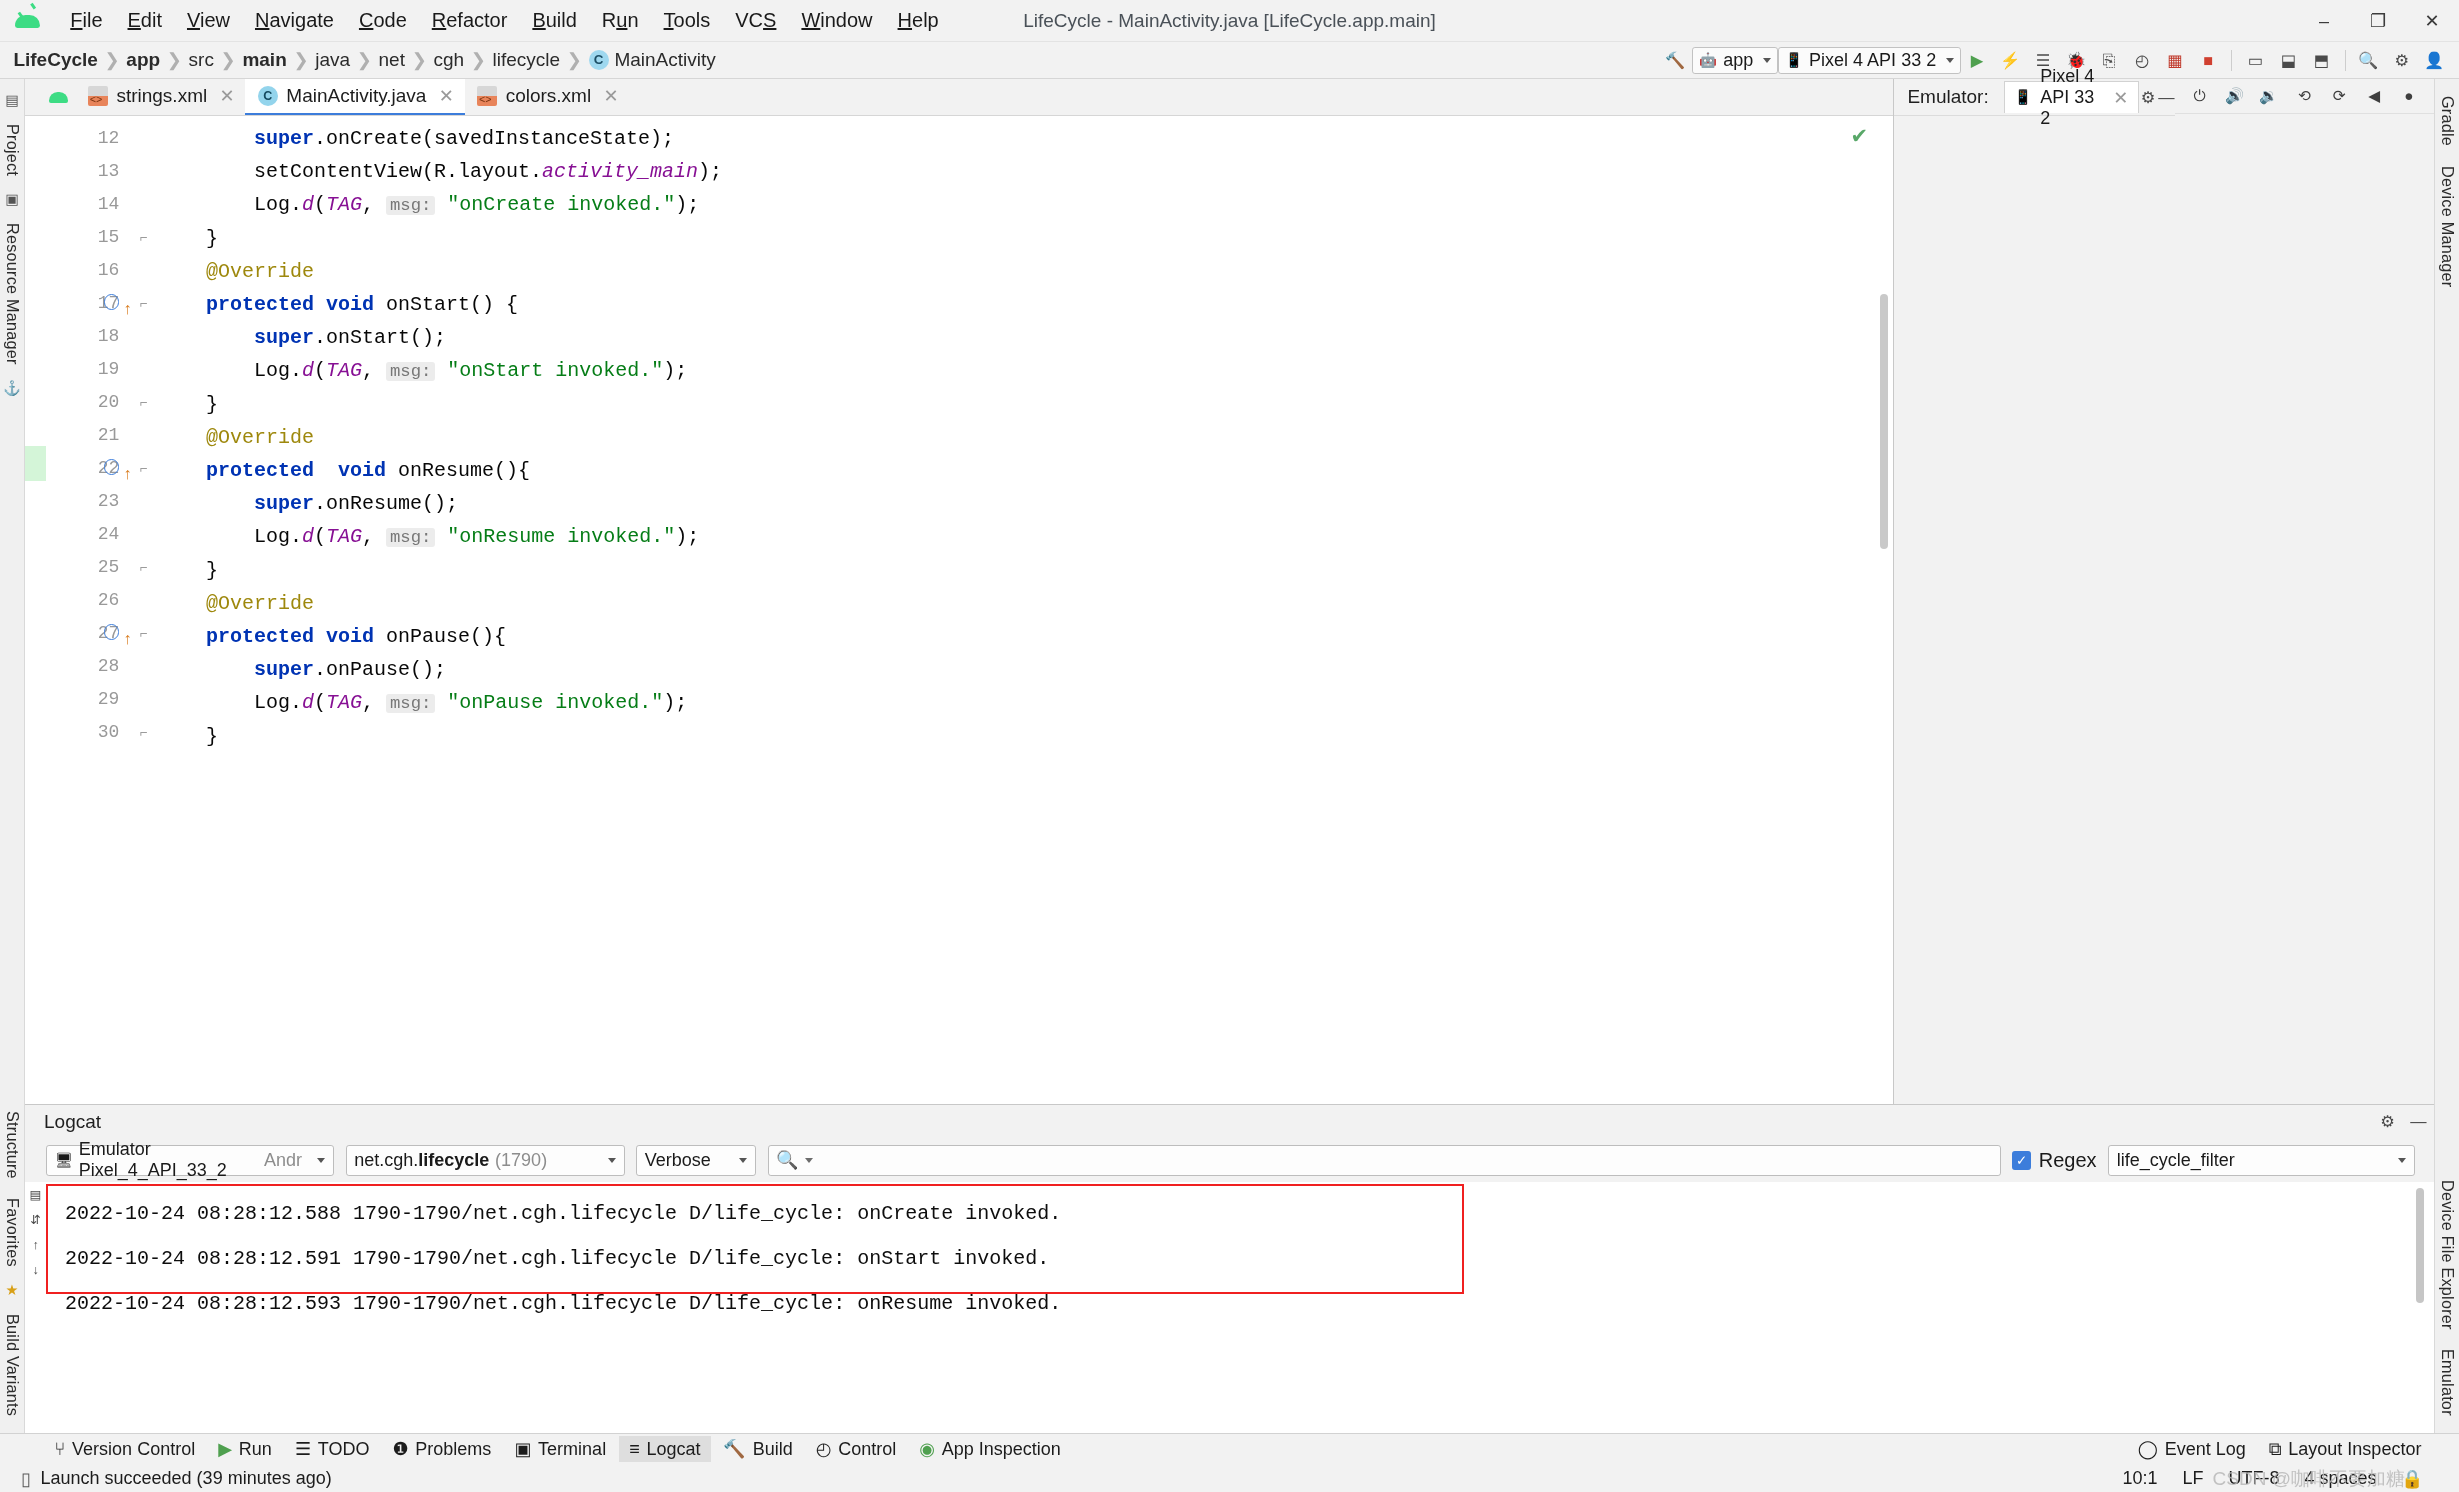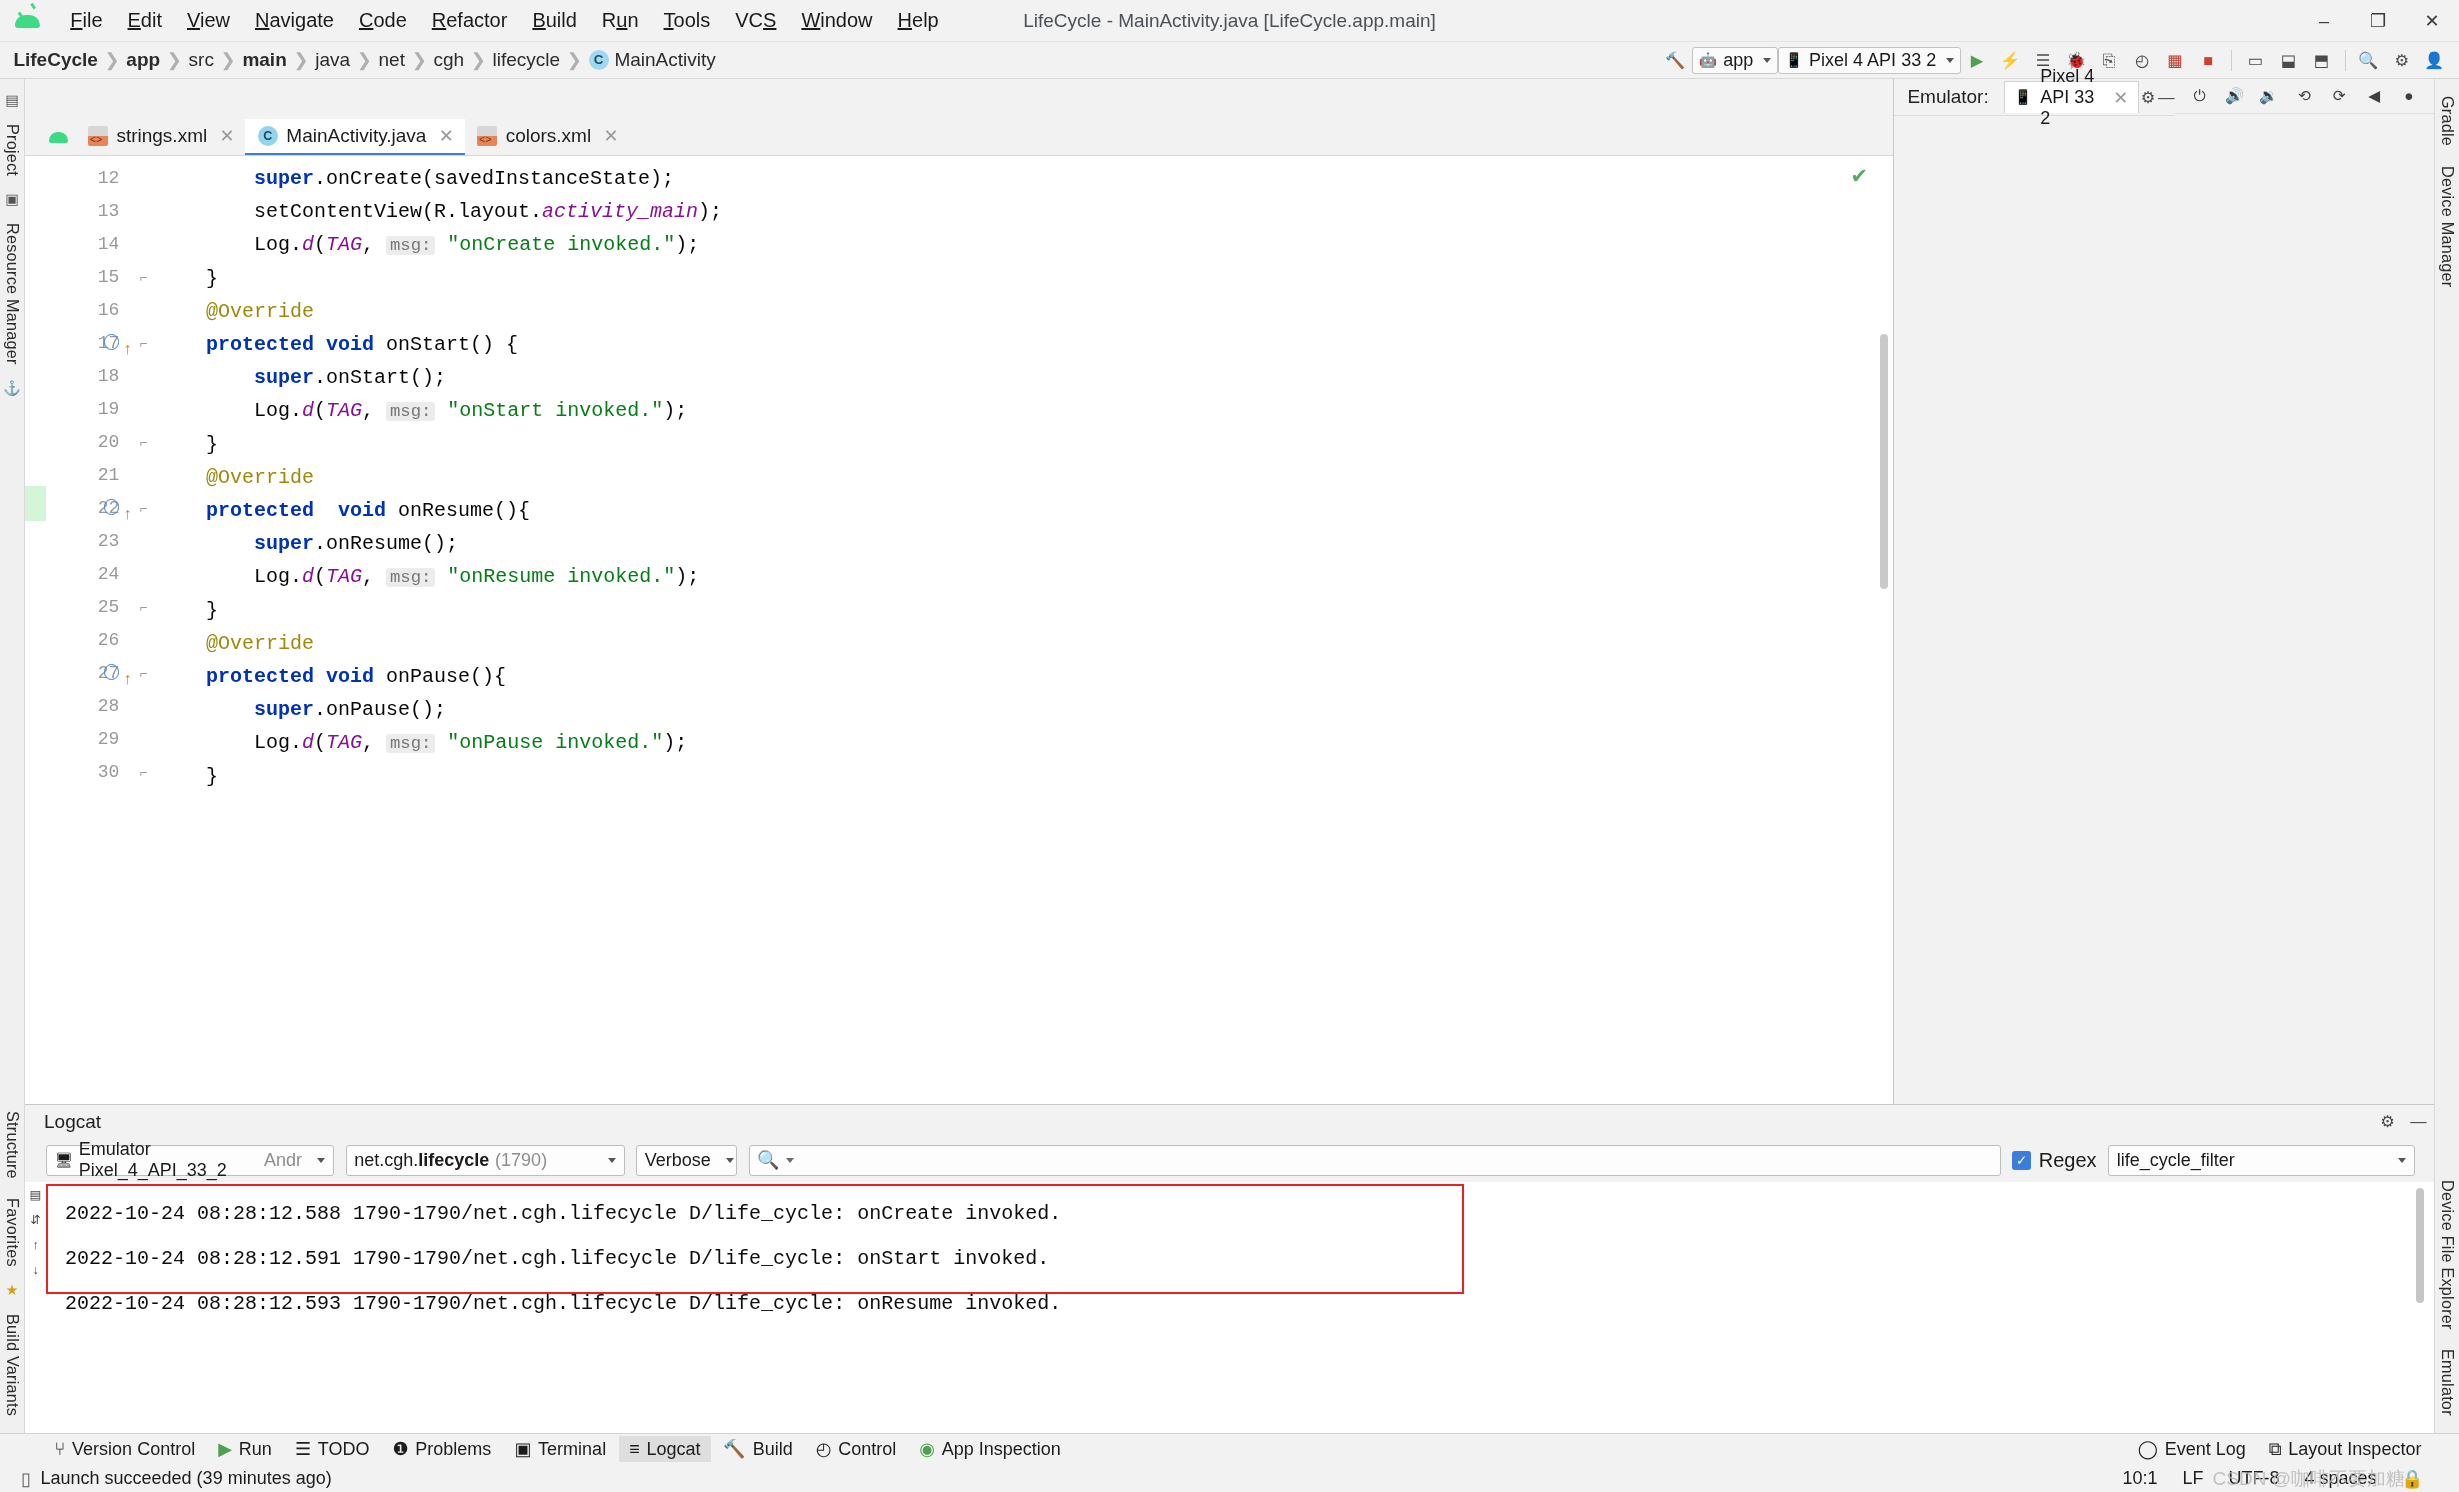--- a/index.html
+++ b/index.html
@@ -106,21 +106,21 @@
   .rail.right { border-right: none; border-left: 1px solid #d9d9d9; }
 
   
   .center { flex: 1 1 auto; display: flex; flex-direction: column; min-width: 0; }
   .editor-and-emu { flex: 1 1 auto; display: flex; min-height: 0; }
 
   
   .editor-col { width: 1869px; flex: 0 0 1869px; display: flex; flex-direction: column; min-width:0; border-right: 1px solid #c8c8c8;}
   .tabbar {
     height: 37px; flex: 0 0 37px; display: flex; align-items: flex-end;
-    background: #f2f2f2; border-bottom: 1px solid #d6d6d6; padding-left: 17.3px; margin-top: 40px;
+    background: #f2f2f2; border-bottom: 1px solid #d6d6d6; padding-left: 17.3px;
   }
   .tbicon-left { width:33px;height:35px;display:flex;align-items:center;justify-content:center;}
   .and-mini { width:19px;height:11.5px;background:#3ddc84;border-radius:8.6px 8.6px 1.9px 1.9px;}
   .tab {
     height: 36px; display: flex; align-items: center; gap: 8.6px;
     padding: 0 10.6px 0 12.5px; font-size: 19px; color: #1d1d1d;
     background: #f2f2f2; border-bottom: 2.9px solid transparent; white-space: nowrap;
   }
   .tab.active { background: #fff; border-bottom: 2.9px solid #3c7ddb; }
   .tab .x { color: #9a9a9a; font-size: 18px; margin-left: 3.8px; }
@@ -185,21 +185,21 @@
 
   
   .logcat { flex: 0 0 329px; display:flex; flex-direction: column; background:#f2f2f2; border-top:1px solid #c8c8c8;}
   .lc-head { height: 33px; display:flex; align-items:center; padding-left: 19px; font-size:19px; color:#1f1f1f;}
   .lc-head .sp{flex:1 1 auto;}
   .lc-head .ic{width:31px;height:29px;display:flex;align-items:center;justify-content:center;color:#4a4a4a;font-size:16.3px;}
   .lc-filters { height: 44px; display:flex; align-items:center; gap: 11.5px; padding: 0 19px 0 21px; }
   .lcbox { height: 31px; border:1px solid #bdbdbd; background:#fdfdfd; border-radius:2.9px; display:flex; align-items:center; padding: 0 7.7px; font-size: 18px; gap:5.8px;}
   .lcbox.dev { width: 288px; }
   .lcbox.proc { width: 279px; }
-  .lcbox.lvl { width: 101px; }
+  .lcbox.lvl { width: 120px; }
   .lcbox.search { flex: 1 1 auto; }
   .lcbox .dim { color:#8d8d8d; }
   .lcbox .bold { font-weight: bold;}
   .lcbox .sp{flex:1 1 auto;}
   .chk { width:19px;height:19px;border-radius:2.9px; background:#3c7ddb; color:#fff; font-size:13.4px; display:flex;align-items:center;justify-content:center;}
   .lcbox.filt { width: 307px; }
   .lc-body { flex:1 1 auto; position:relative; background:#fff; margin: 0; overflow:hidden; }
   .lc-red { position:absolute; left: 21px; top: 1.9px; right: 970px; height: 110px; border:2.9px solid #f02020; }
   .lc-lines { font-family:"Liberation Mono", monospace; font-size: 20px; line-height: 45px; padding: 8.6px 0 0 40px; color:#0d0d0d; white-space:pre;}
   .lc-scroll { position:absolute; right: 9.6px; top: 5.8px; width: 8.6px; height: 115px; background:#c6c6c6; border-radius:4.8px;}

